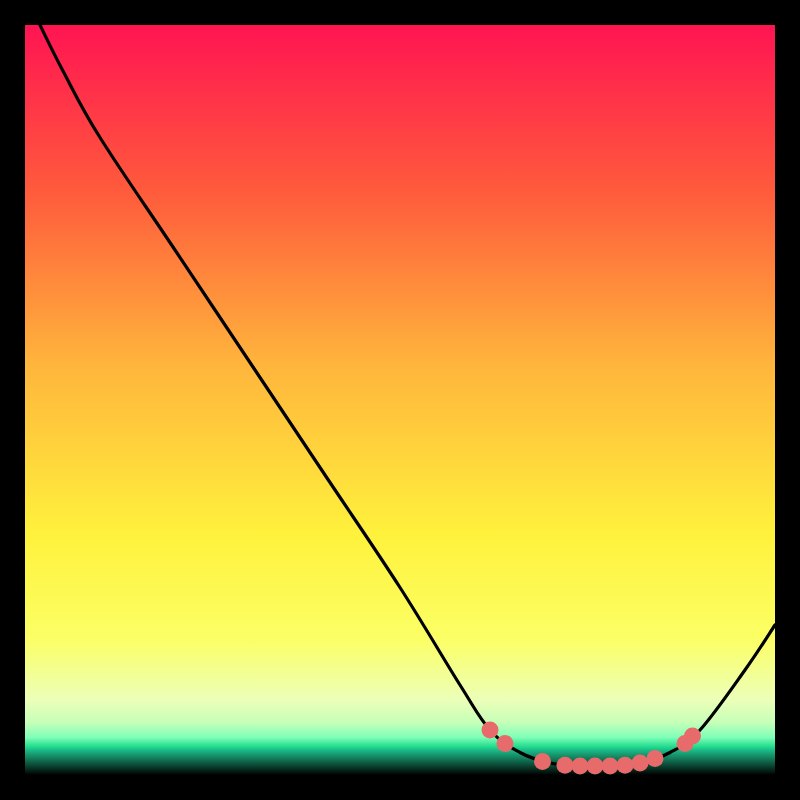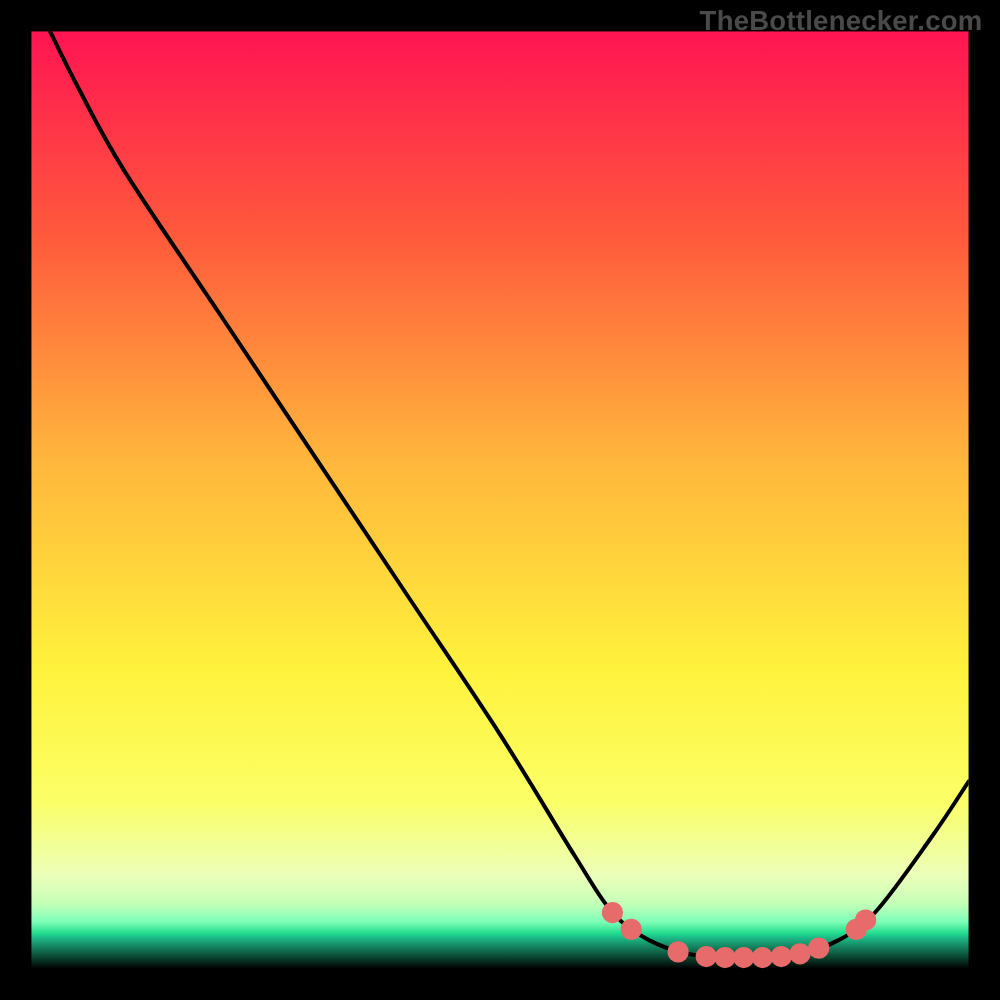--- a/index.html
+++ b/index.html
@@ -26,21 +26,20 @@
     top: 25px;
     width: 750px;
     height: 750px;
   }
   .plot svg { display: block; width: 750px; height: 750px; }
 </style>
 </head>
 <body>
 
 <div class="frame">
-  <div class="watermark">TheBottlenecker.com</div>
   <div class="plot">
     <svg viewBox="0 0 750 750">
       <defs>
         <linearGradient id="bg-grad" x1="0" y1="0" x2="0" y2="1">
             <stop offset="0%" stop-color="#ff1452"></stop>
             <stop offset="22%" stop-color="#ff5a3c"></stop>
             <stop offset="45%" stop-color="#ffb43c"></stop>
             <stop offset="68%" stop-color="#fff23c"></stop>
             <stop offset="82%" stop-color="#fbff66"></stop>
             <stop offset="90%" stop-color="#ecffb8"></stop>

